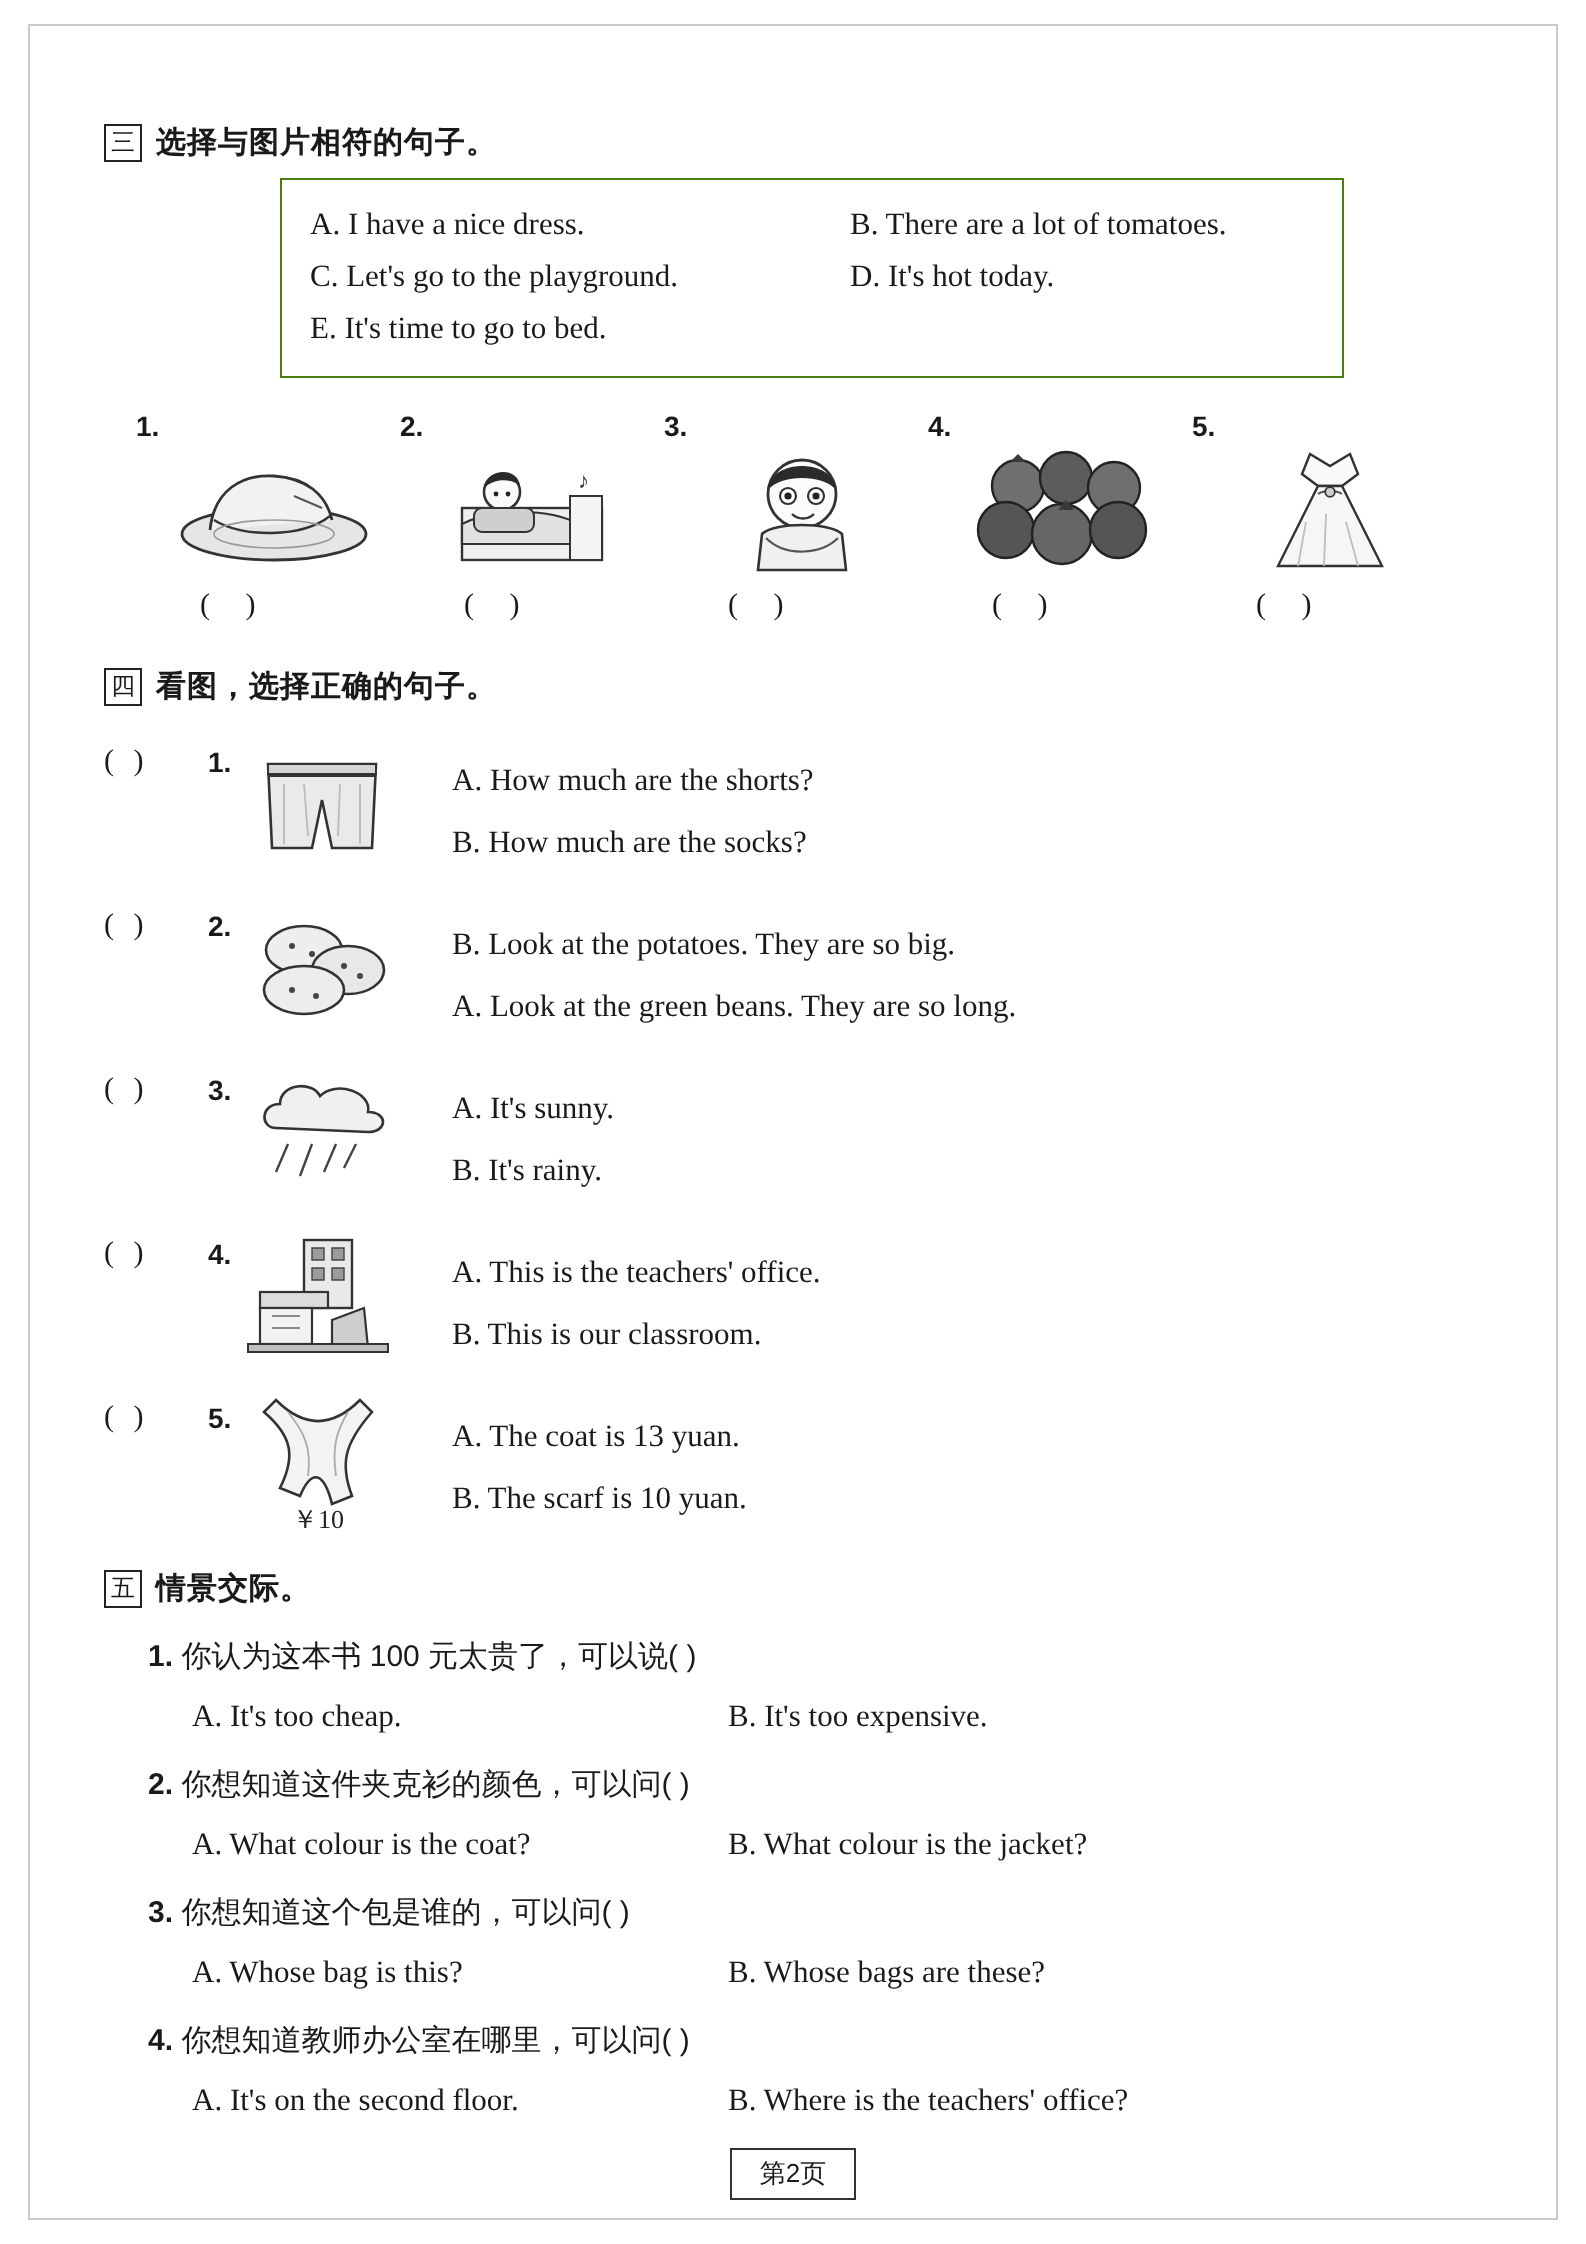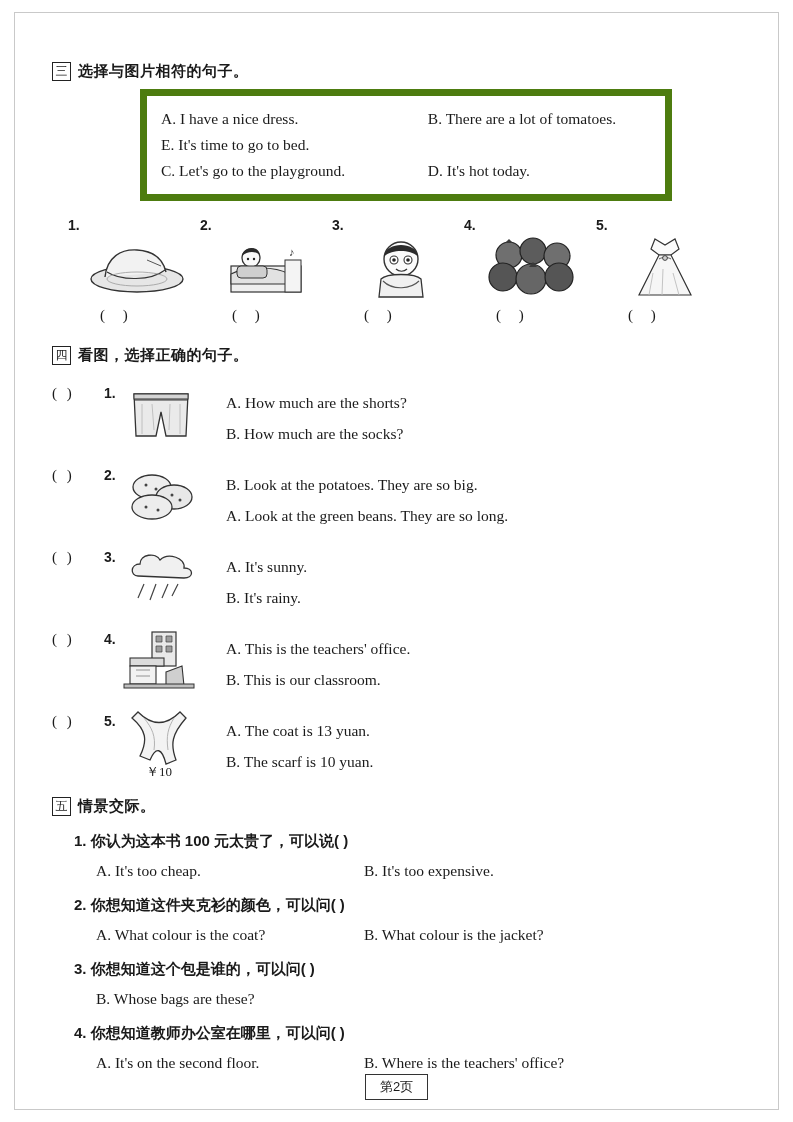--- a/index.html
+++ b/index.html
@@ -56,21 +56,21 @@
     font-size: 15px;
     font-weight: bold;
     font-family: "Liberation Sans", sans-serif;
     letter-spacing: 0.5px;
   }
 
   
   .choice-box {
     margin: 6px 0 0 88px;
     width: 532px;
-    border: 7px solid #4d7c0f;
+    border: 1px solid #4d7c0f;
     padding: 10px 0 10px 14px;
     box-sizing: border-box;
   }
   .choice-row {
     display: flex;
     font-size: 15.5px;
     line-height: 26px;
   }
   .choice-row .col-a { width: 270px; }
   .choice-row .col-b { width: 240px; }
@@ -146,21 +146,21 @@
   
   .q5-list { margin-top: 10px; }
   .q5-item { margin-bottom: 4px; }
   .q5-stem {
     font-size: 15px;
     font-family: "Liberation Sans", sans-serif;
     font-weight: bold;
     margin-left: 22px;
     line-height: 30px;
   }
-  .q5-stem .stem-text { font-weight: bold; }
+  .q5-stem .stem-text { font-weight: normal; }
   .q5-opts {
     display: flex;
     margin-left: 44px;
     line-height: 30px;
   }
   .q5-opts .oa { width: 268px; font-size: 15.5px; }
   .q5-opts .ob { font-size: 15.5px; }
 
   
   .footer {
@@ -192,26 +192,26 @@
       <span class="sec-num">三</span>
       <span class="sec-title">选择与图片相符的句子。</span>
     </div>
 
     <div class="choice-box">
       <div class="choice-row">
         <div class="col-a">A. I have a nice dress.</div>
         <div class="col-b">B. There are a lot of tomatoes.</div>
       </div>
       <div class="choice-row">
+        <div class="col-a">C. Let's go to the playground.</div>
+        <div class="col-b">D. It's hot today.</div>
+      </div>
+      <div class="choice-row">
         <div class="col-a">E. It's time to go to bed.</div>
         <div class="col-b"></div>
-      </div>
-      <div class="choice-row">
-        <div class="col-a">C. Let's go to the playground.</div>
-        <div class="col-b">D. It's hot today.</div>
       </div>
     </div>
 
     <div class="pics-row">
 
       <div class="pic-cell">
         <div class="pic-idx">1.</div>
         <div class="pic-art">
           <svg width="100" height="58" viewBox="0 0 100 58">
             <ellipse cx="50" cy="40" rx="46" ry="13" fill="#e6e6e6" stroke="#333" stroke-width="1.4"></ellipse>
@@ -418,20 +418,21 @@
           <span class="ob">B. What colour is the jacket?</span>
         </div>
       </div>
 
       <div class="q5-item">
         <div class="q5-stem">
           <span>3.</span>
           <span class="stem-text">你想知道这个包是谁的，可以问(        )</span>
         </div>
         <div class="q5-opts">
+          <span class="oa">A. Whose bag is this?</span>
           <span class="ob">B. Whose bags are these?</span>
         </div>
       </div>
 
       <div class="q5-item">
         <div class="q5-stem">
           <span>4.</span>
           <span class="stem-text">你想知道教师办公室在哪里，可以问(        )</span>
         </div>
         <div class="q5-opts">

